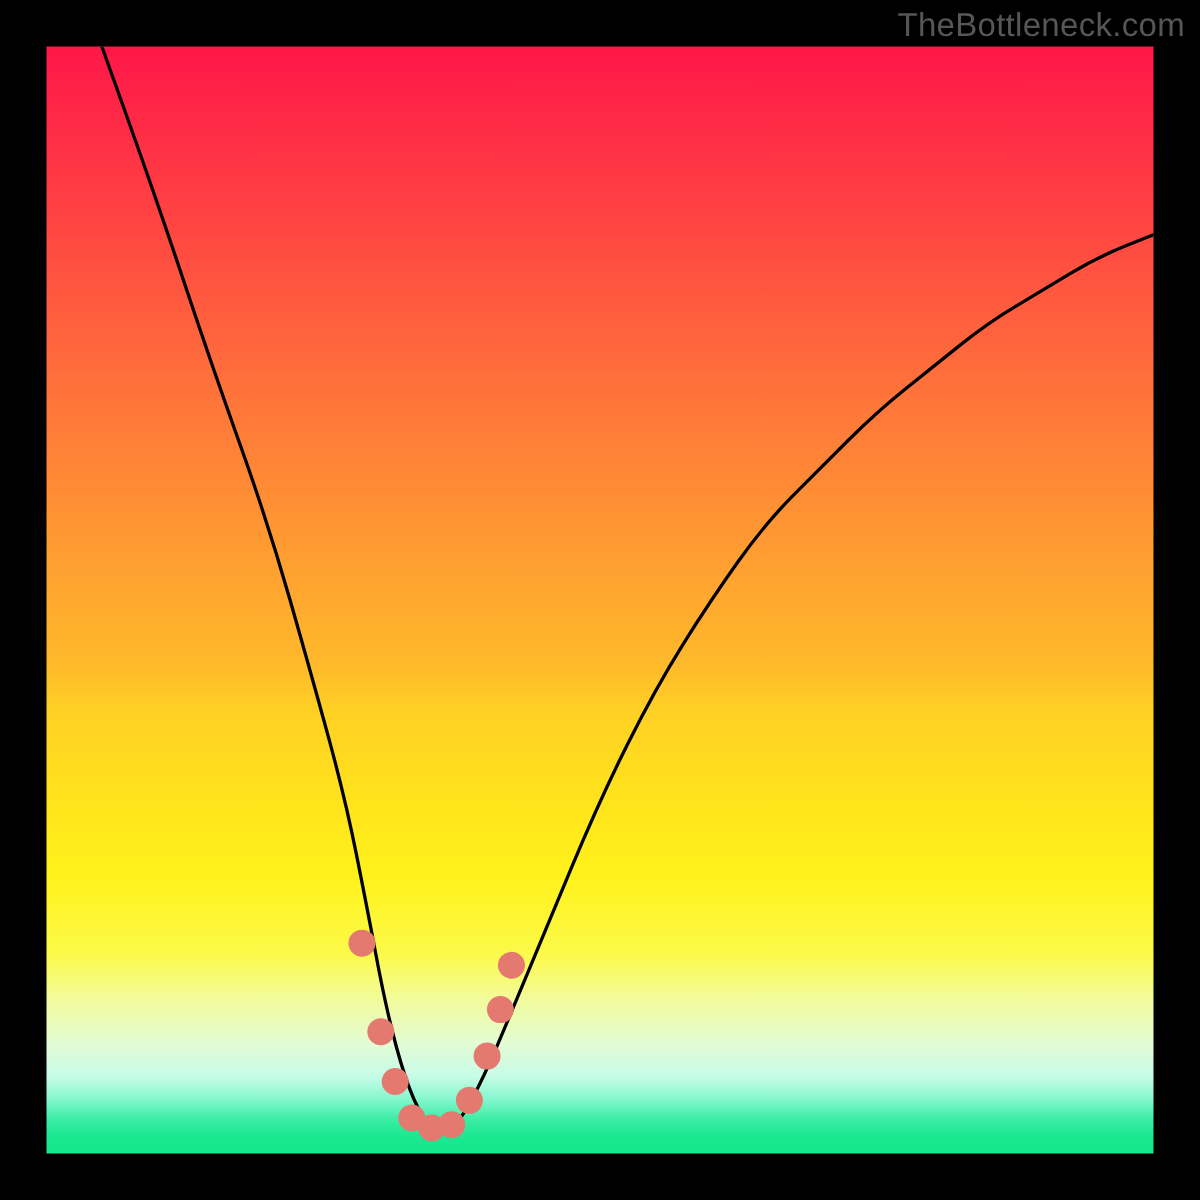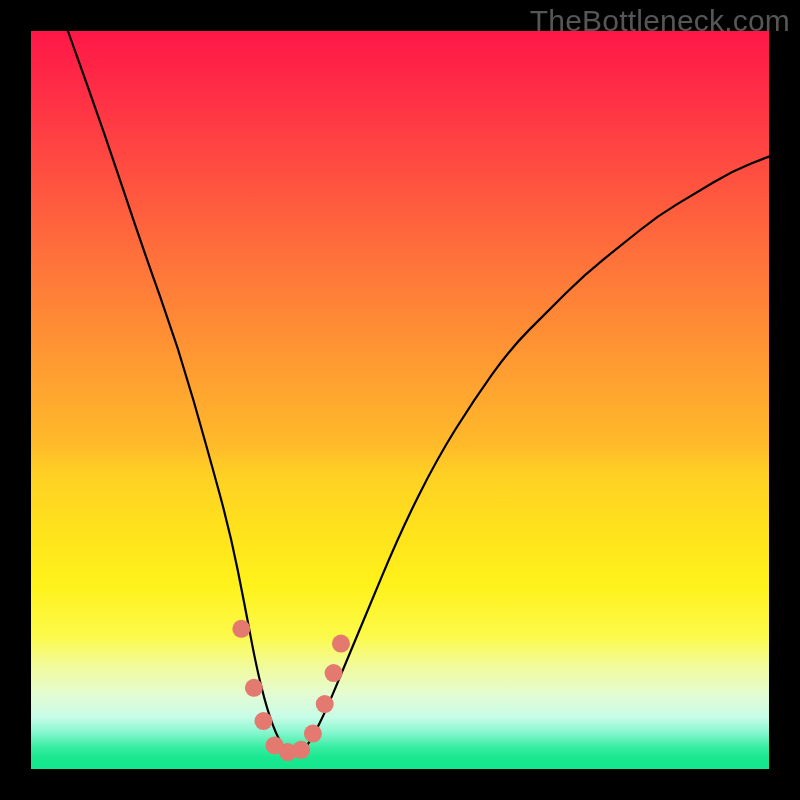--- a/index.html
+++ b/index.html
@@ -14,21 +14,21 @@
     position: relative;
     width: 800px;
     height: 800px;
     background: #000000;
   }
   .watermark {
     position: absolute;
     top: 4px;
     right: 10px;
     font-family: Arial, Helvetica, sans-serif;
-    font-size: 30px;
+    font-size: 22px;
     color: #565656;
     font-weight: 400;
     letter-spacing: 0.2px;
   }
   .plot-area {
     position: absolute;
     left: 31px;
     top: 31px;
     width: 738px;
     height: 738px;

